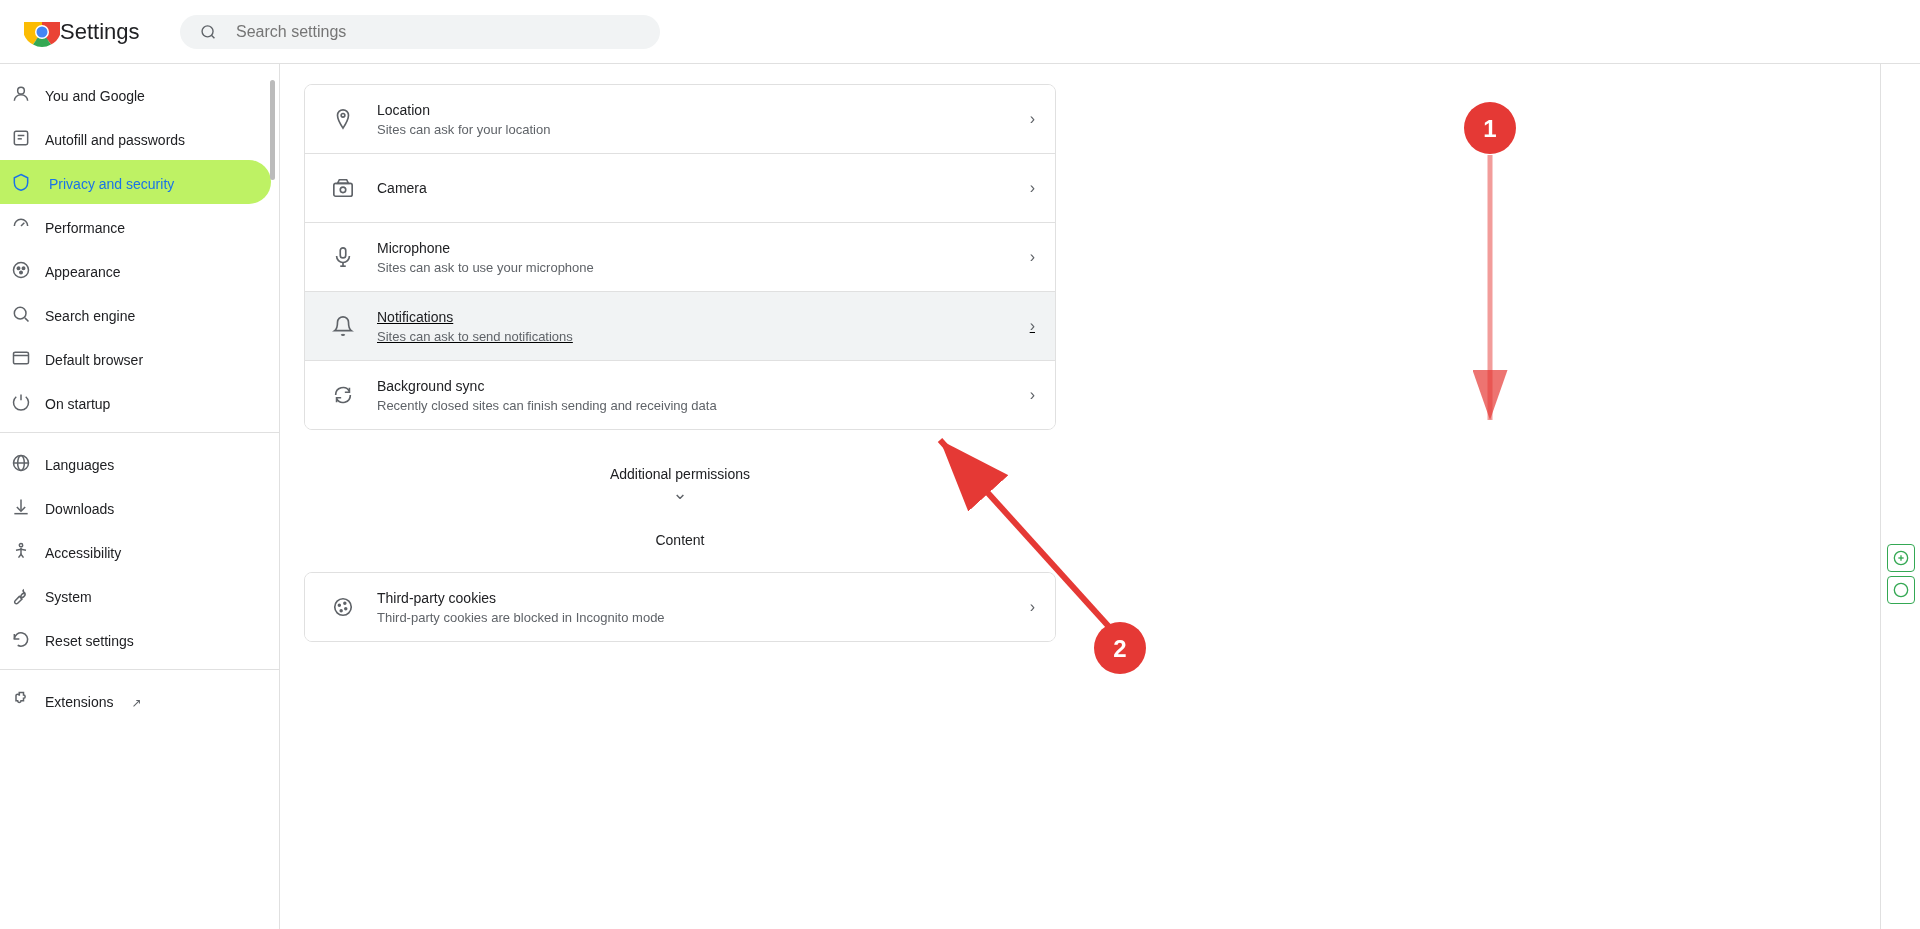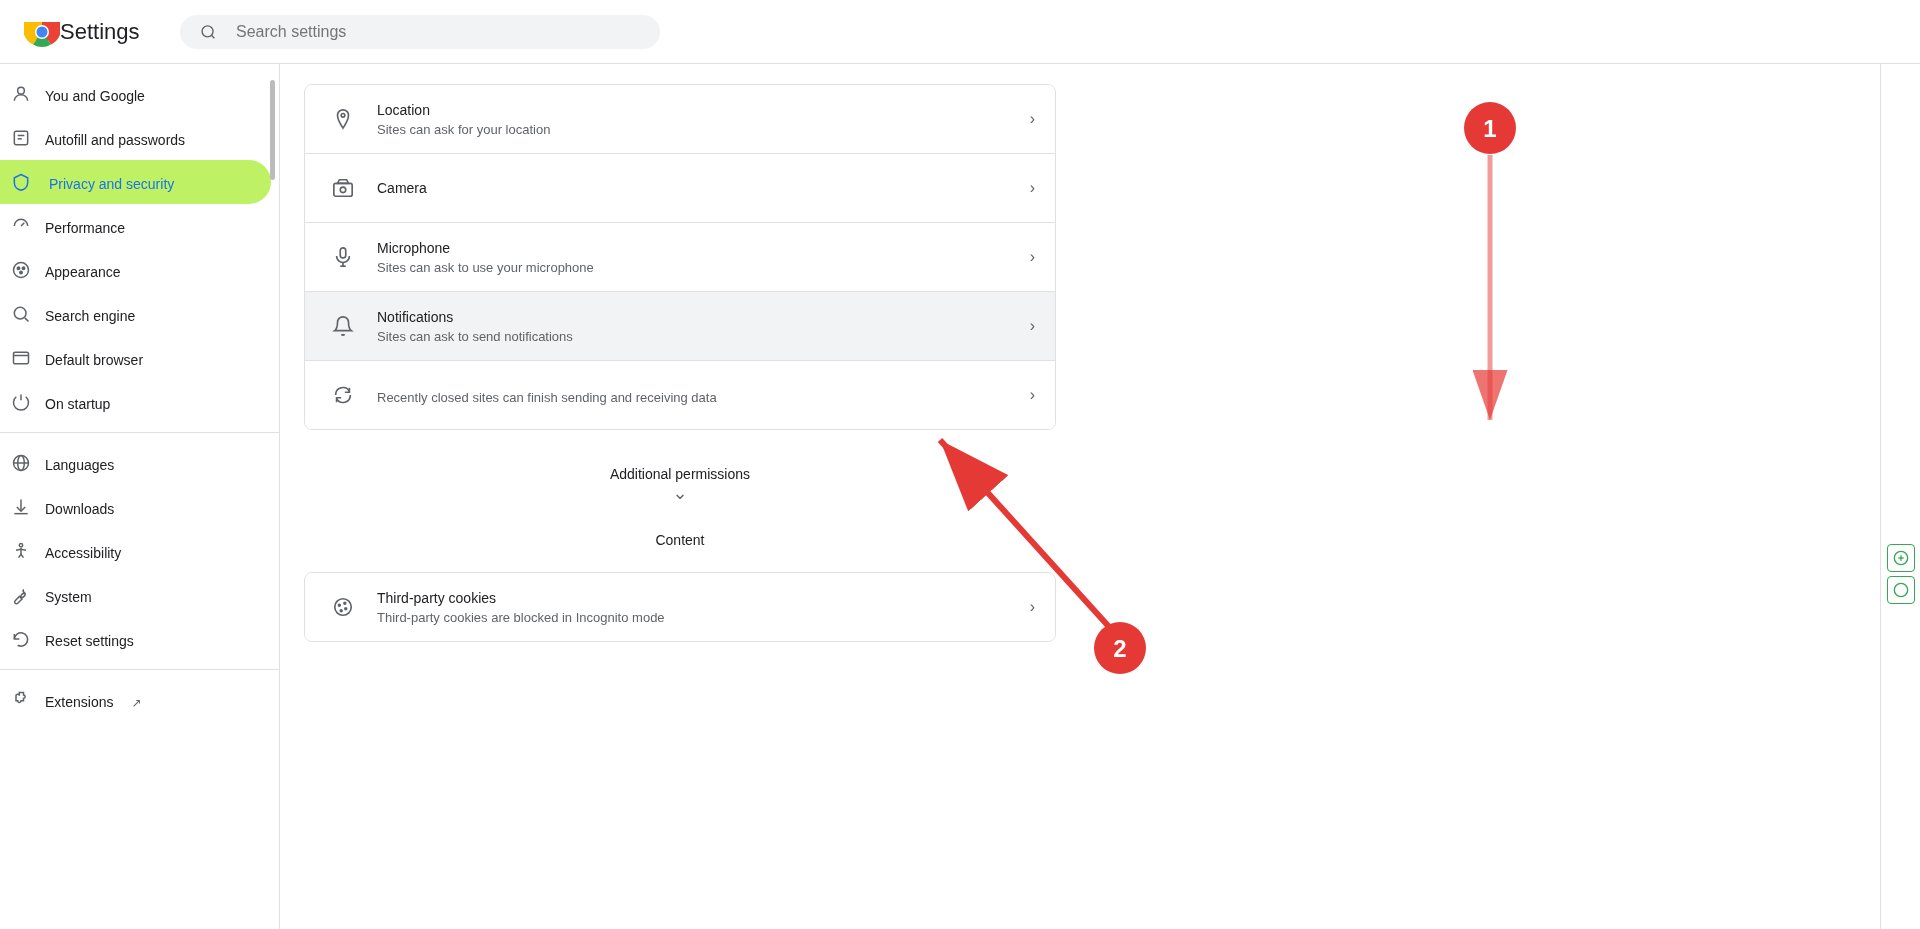--- a/index.html
+++ b/index.html
@@ -126,20 +126,21 @@
       border-bottom: 1px solid #e0e0e0;
       cursor: pointer;
       background: #fff;
       transition: background 0.1s;
     }
     .settings-item:last-child {
       border-bottom: none;
     }
     .settings-item.highlighted {
       background: #f1f3f4;
+      text-decoration: underline;
     }
     .settings-item-icon {
       width: 36px;
       height: 36px;
       display: flex;
       align-items: center;
       justify-content: center;
       color: #5f6368;
       flex-shrink: 0;
       margin-right: 16px;
@@ -465,20 +466,21 @@
         <div class="settings-item">
           <div class="settings-item-icon">
             <svg width="22" height="22" viewBox="0 0 24 24" fill="none" stroke="#5f6368" stroke-width="1.8">
                 <path d="M4 12 A8 8 0 0 1 19 8"></path>
                 <path d="M20 12 A8 8 0 0 1 5 16"></path>
                 <path d="M19 4 v5 h-5"></path>
                 <path d="M5 20 v-5 h5"></path>
               </svg>
           </div>
           <div class="settings-item-text">
+            <div class="settings-item-title">Background sync</div>
             <div class="settings-item-desc">Recently closed sites can finish sending and receiving data</div>
           </div>
           <span class="settings-item-chevron">›</span>
         </div>
       </div>
 
       <div class="section-header">
         <span>Additional permissions</span>
         <span class="section-header-chevron">⌄</span>
       </div>

